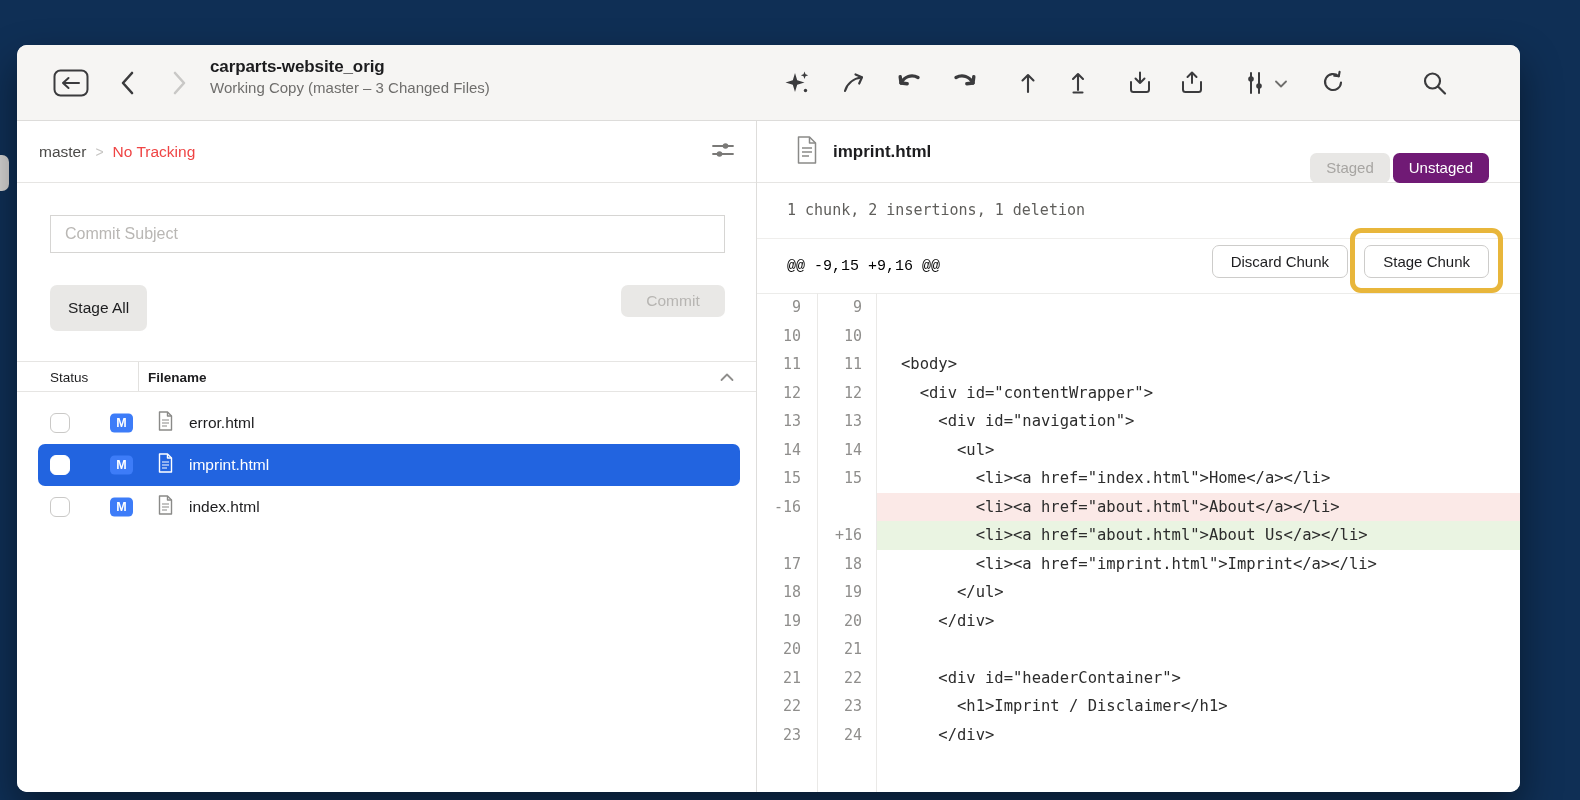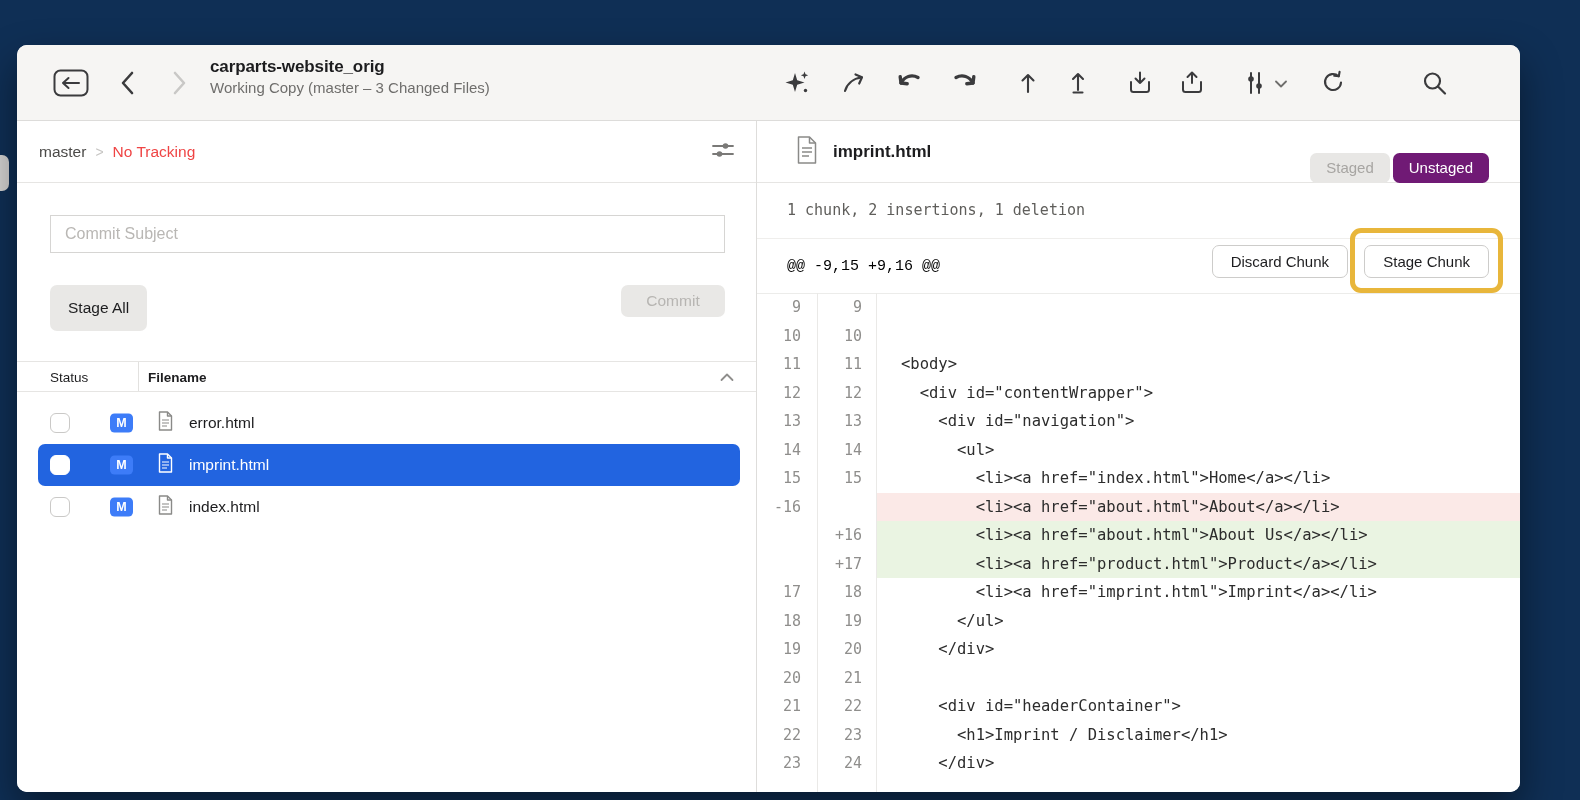--- a/index.html
+++ b/index.html
@@ -346,25 +346,20 @@
     <span class="new"></span>
     <span class="code">        &lt;li&gt;&lt;a href="about.html"&gt;About&lt;/a&gt;&lt;/li&gt;</span>
   </div>
 
   <div class="diff-row insertion">
     <span class="old"></span>
     <span class="new">+16</span>
     <span class="code">        &lt;li&gt;&lt;a href="about.html"&gt;About Us&lt;/a&gt;&lt;/li&gt;</span>
   </div>
 
-  <div class="diff-row insertion">
-    <span class="old"></span>
-    <span class="new">+17</span>
-    <span class="code">        &lt;li&gt;&lt;a href="product.html"&gt;Product&lt;/a&gt;&lt;/li&gt;</span>
-  </div>
 
   <div class="diff-row context">
     <span class="old">17</span>
     <span class="new">18</span>
     <span class="code">        &lt;li&gt;&lt;a href="imprint.html"&gt;Imprint&lt;/a&gt;&lt;/li&gt;</span>
   </div>
 
   <div class="diff-row context">
     <span class="old">18</span>
     <span class="new">19</span>

